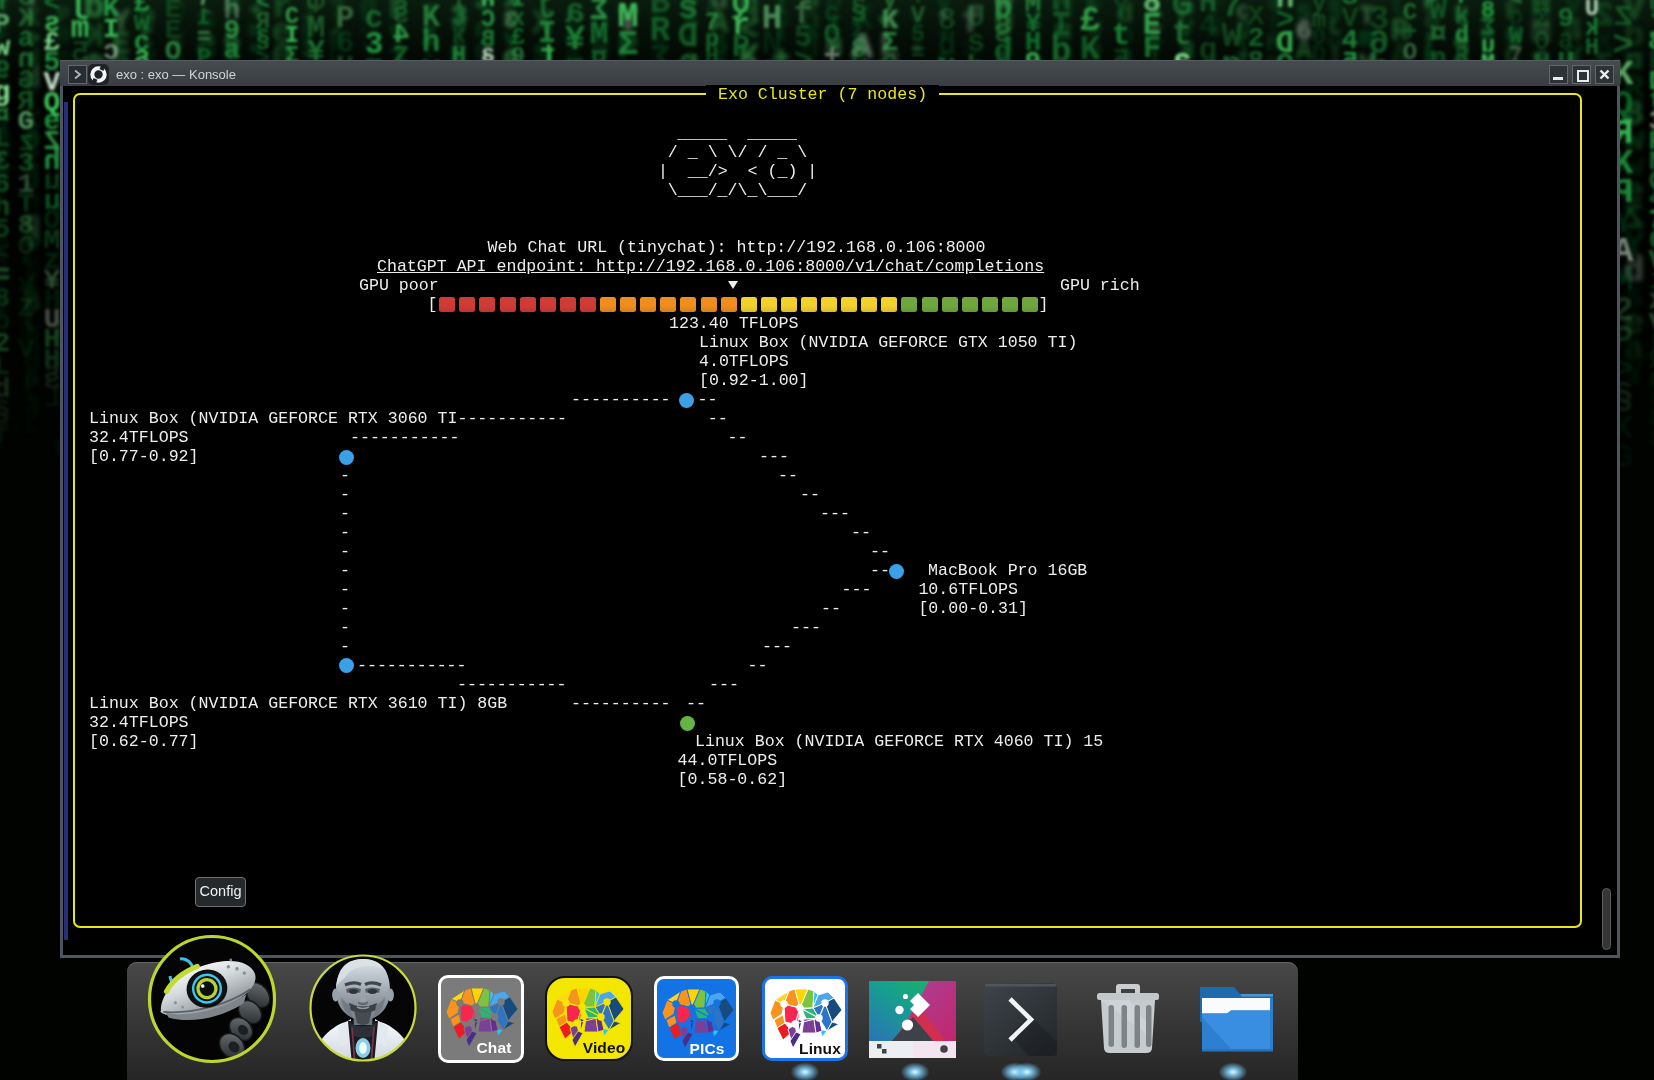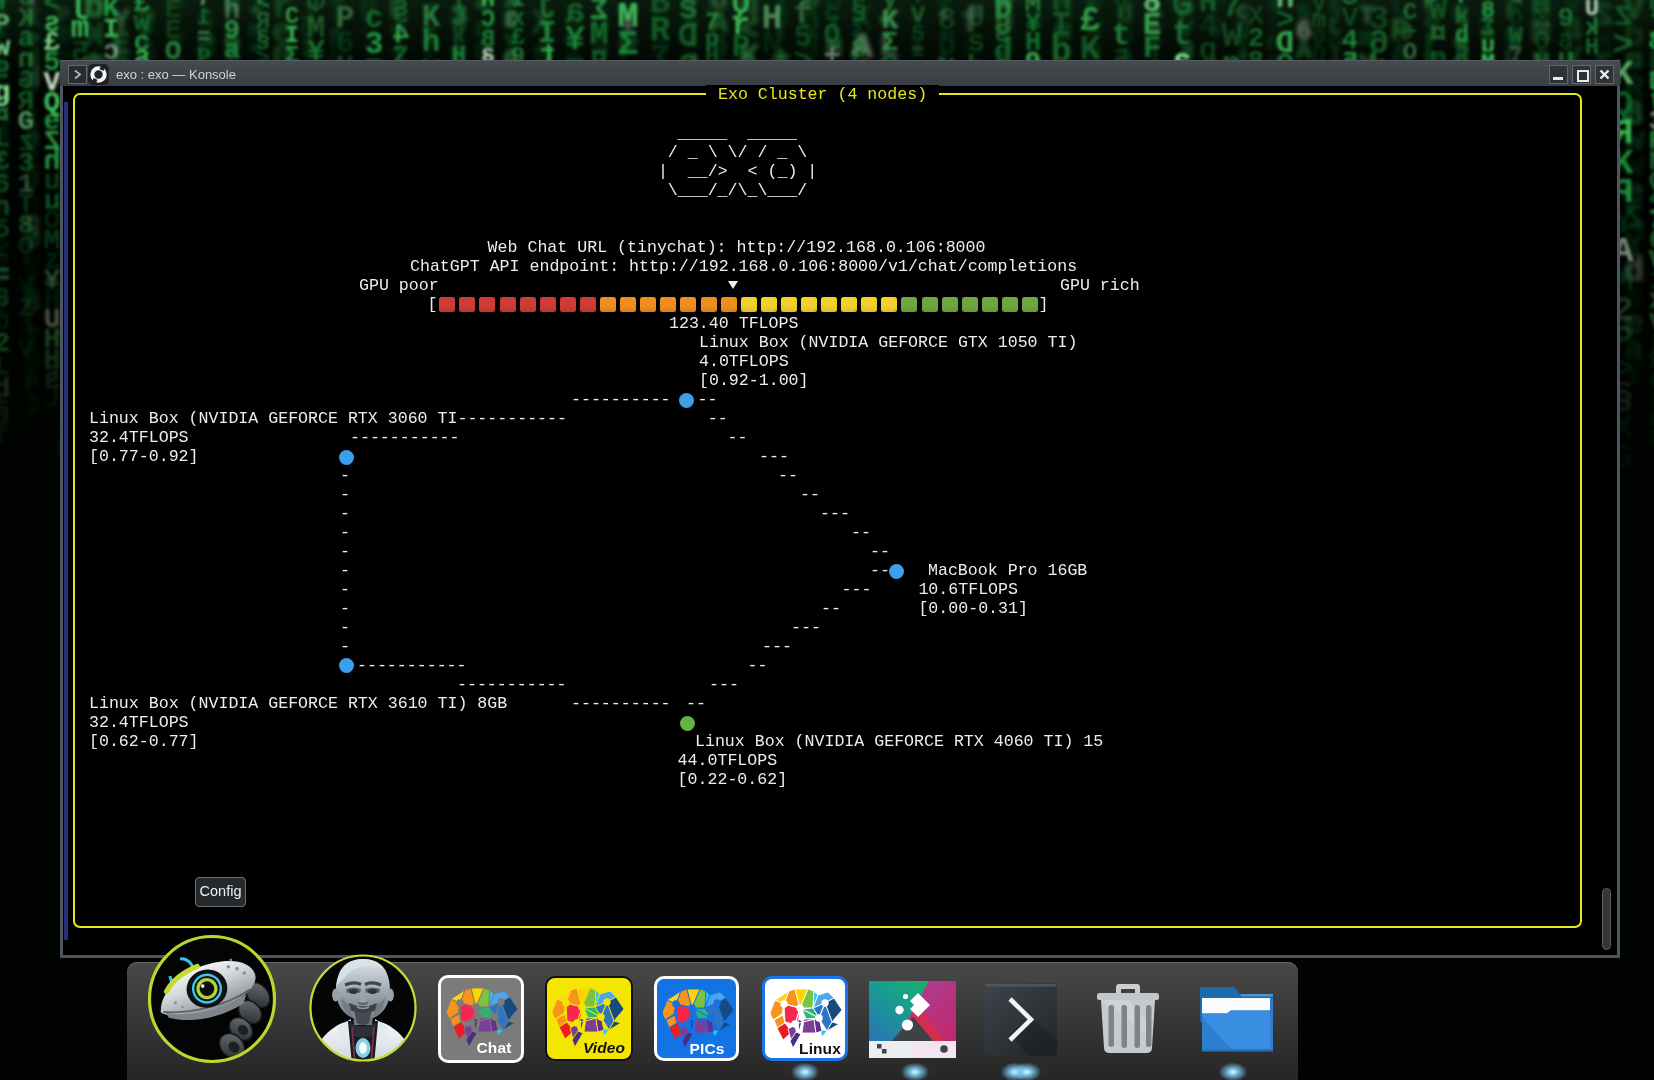--- a/index.html
+++ b/index.html
@@ -911,31 +911,31 @@
       <div class="tbtn" style="left:1512px;">
         <div style="position:absolute;left:4px;top:4px;width:8px;height:8px;border:2.2px solid #e8eaec"></div>
       </div>
       <div class="tbtn" style="left:1535px;"><svg width="17" height="17" viewBox="0 0 17 17">
           <path d="M4.5 4.5 L12.5 12.5 M12.5 4.5 L4.5 12.5" stroke="#eceeef" stroke-width="2.4"></path>
         </svg></div>
     </div>
     <div id="term">
       <div style="position:absolute;left:1.2px;top:16px;width:3.6px;height:838px;background:#272e7a"></div>
       <div style="position:absolute;left:9.5px;top:7px;width:1509px;height:835px;border:2px solid #e8e719;border-radius:7px;box-sizing:border-box;"></div>
-      <div class="mono" style="position:absolute;left:643px;top:-1.5px;background:#000;padding:0 12px;color:#e8e719;">Exo Cluster (4 nodes)</div>
+      <div class="mono" style="position:absolute;left:643px;top:-1.5px;background:#000;padding:0 12px;color:#e8e719;">Exo Cluster (7 nodes)</div>
       <div style="position:absolute;left:1539px;top:802px;width:9px;height:62px;border-radius:4.5px;background:#353535;border:1px solid #5e5e5e;box-sizing:border-box;"></div>
     </div>
   </div>
 <div id="tt" style="position:absolute;left:0;top:0;">
     <pre class="tl" style="left:677.5px;top:124.0px;">_____  _____</pre>
     <pre class="tl" style="left:667.8px;top:143.0px;">/ _ \ \/ / _ \</pre>
     <pre class="tl" style="left:658.0px;top:162.0px;">|  __/&gt;  &lt; (_) |</pre>
     <pre class="tl" style="left:667.8px;top:181.0px;">\___/_/\_\___/</pre>
     <pre class="tl" style="left:487.6px;top:237.5px;">Web Chat URL (tinychat): http://192.168.0.106:8000</pre>
-    <pre class="tl" style="left:410px;top:256.5px;">ChatGPT API endpoint: http://192.168.0.106:8000/v1/chat/completions</pre>
+    <pre class="tl" style="left:377px;top:256.5px;text-decoration:underline;">ChatGPT API endpoint: http://192.168.0.106:8000/v1/chat/completions</pre>
     <pre class="tl" style="left:339px;top:275.5px;margin-left:20px;">GPU poor</pre>
     <pre class="tl" style="left:1060px;top:275.5px;">GPU rich</pre>
     <div style="position:absolute;left:727.5px;top:281px;width:0;height:0;border-left:5.5px solid transparent;border-right:5.5px solid transparent;border-top:8.5px solid #ededed;"></div>
     <pre class="tl" style="left:427.5px;top:295.0px;">[</pre>
     <pre class="tl" style="left:1038.5px;top:295.0px;">]</pre>
     <div style="position:absolute;left:439.3px;top:297px;display:flex;">
       <div class="sq" style="background:linear-gradient(180deg,#d03b35 0%,#d03b35 60%,rgba(0,0,0,.25) 160%),#d03b35;background-color:#d03b35"></div>
       <div class="sq" style="background:linear-gradient(180deg,#d03b35 0%,#d03b35 60%,rgba(0,0,0,.25) 160%),#d03b35;background-color:#d03b35"></div>
       <div class="sq" style="background:linear-gradient(180deg,#d03b35 0%,#d03b35 60%,rgba(0,0,0,.25) 160%),#d03b35;background-color:#d03b35"></div>
       <div class="sq" style="background:linear-gradient(180deg,#d03b35 0%,#d03b35 60%,rgba(0,0,0,.25) 160%),#d03b35;background-color:#d03b35"></div>
@@ -1006,21 +1006,21 @@
     <pre class="tl" style="left:747.5px;top:656.0px;">--</pre>
     <pre class="tl" style="left:457px;top:675.0px;">-----------</pre>
     <pre class="tl" style="left:709px;top:675.0px;">---</pre>
     <pre class="tl" style="left:89px;top:694.0px;">Linux Box (NVIDIA GEFORCE RTX 3610 TI) 8GB</pre>
     <pre class="tl" style="left:571px;top:694.0px;">----------</pre>
     <pre class="tl" style="left:686px;top:694.0px;">--</pre>
     <pre class="tl" style="left:89px;top:713.0px;">32.4TFLOPS</pre>
     <pre class="tl" style="left:89px;top:732.0px;">[0.62-0.77]</pre>
     <pre class="tl" style="left:669px;top:732.0px;margin-left:26px;">Linux Box (NVIDIA GEFORCE RTX 4060 TI) 15</pre>
     <pre class="tl" style="left:677.6px;top:751.0px;">44.0TFLOPS</pre>
-    <pre class="tl" style="left:677.6px;top:770.0px;">[0.22-0.62]</pre>
+    <pre class="tl" style="left:677.6px;top:770.0px;">[0.58-0.62]</pre>
     <div class="dot" style="left:678.5px;top:392.5px;background:#3ba0e8"></div>
     <div class="dot" style="left:338.5px;top:449.5px;background:#3ba0e8"></div>
     <div class="dot" style="left:888.5px;top:563.5px;background:#3ba0e8"></div>
     <div class="dot" style="left:338.5px;top:658.0px;background:#3ba0e8"></div>
     <div class="dot" style="left:679.5px;top:715.5px;background:#63b345"></div>
     <div style="position:absolute;left:195px;top:876.5px;width:51px;height:30px;background:#26292c;border:1.5px solid #6e7176;border-radius:4px;box-sizing:border-box;color:#f0f1f2;font-size:14.5px;text-align:center;line-height:27px;">Config</div>
   </div>
 <div id="dock"></div>
 <svg width="0" height="0" style="position:absolute">
     <defs>
@@ -1057,21 +1057,21 @@
         <circle cx="51" cy="31" r="3.7" fill="currentColor"></circle>
       </symbol>
     </defs>
   </svg>
 <div class="tile" style="left:438px;top:975px;width:86px;height:88px;background:#7b7b7b;border:3px solid #fff;border-radius:10px;">
     <svg width="76" height="62" viewBox="0 0 76 62" style="position:absolute;left:3px;top:8px;color:#7b7b7b">
       <use href="#br"></use>
     </svg>
     <div class="tlab" style="left:53px;top:61px;transform:translateX(-50%);color:#fff;">Chat</div>
   </div>
-<div class="tile" style="left:545px;top:976px;width:88px;height:85px;background:#f3e600;border:2.5px solid #111;border-radius:10px;font-style:italic;">
+<div class="tile" style="left:545px;top:976px;width:88px;height:85px;background:#f3e600;border:2.5px solid #111;border-radius:20px;">
     <svg width="76" height="62" viewBox="0 0 76 62" style="position:absolute;left:3px;top:8px;color:#f3e600">
       <use href="#br"></use>
     </svg>
     <div class="tlab" style="left:57px;top:61px;transform:translateX(-50%);color:#111;">Video</div>
   </div>
 <div class="tile" style="left:654px;top:976px;width:85px;height:85px;background:#1372e4;border:3px solid #fff;border-radius:10px;">
     <svg width="76" height="62" viewBox="0 0 76 62" style="position:absolute;left:3px;top:8px;color:#1372e4">
       <use href="#br"></use>
     </svg>
     <div class="tlab" style="left:50px;top:61px;transform:translateX(-50%);color:#fff;">PICs</div>

